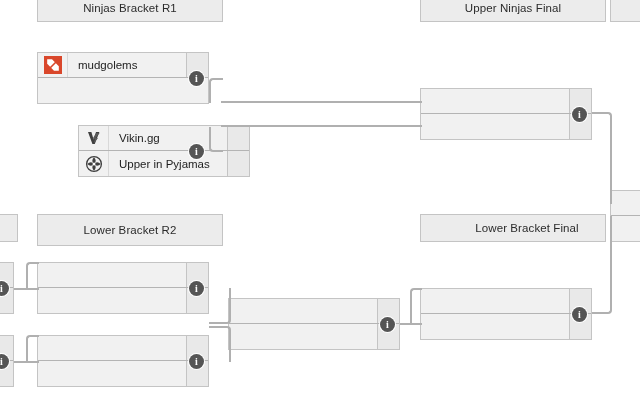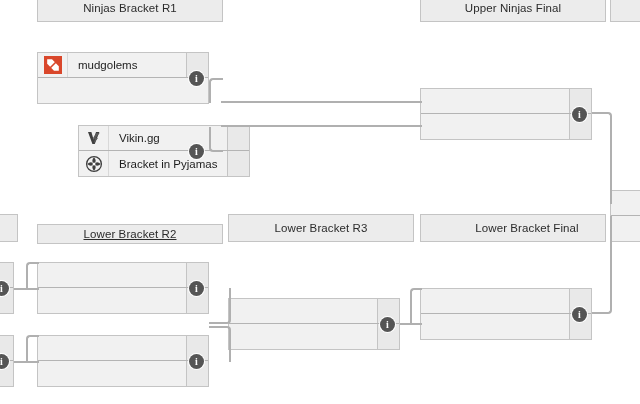--- a/index.html
+++ b/index.html
@@ -166,27 +166,24 @@
   </div>
 
   <div class="round-header" style="left:610px; top:-6px; width:186px; height:28px;">
     <span></span>
   </div>
 
   <div class="round-header" style="left:-168px; top:214px; width:186px; height:28px;">
     <span></span>
   </div>
 
-  <div class="round-header" style="left:37px; top:224px; width:186px; height:20px;text-decoration:underline;">
+  <div class="round-header" style="left:37px; top:214px; width:186px; height:32px;">
     <span>Lower Bracket R2</span>
   </div>
 
-  <div class="round-header" style="left:228px; top:214px; width:186px; height:28px;">
-    <span>Lower Bracket R3</span>
-  </div>
 
   <div class="round-header" style="left:420px; top:214px; width:186px; height:28px;padding-left:28px;">
     <span>Lower Bracket Final</span>
   </div>
 
   <div class="match" style="left:37px; top:52px; width:172px; height:52px;">
     <div class="opp top">
       <div class="opp-logo">
         <svg class="logo-svg" width="18" height="18" viewBox="0 0 18 18">
           <rect x="0" y="0" width="18" height="18" fill="#d9472b"></rect>
@@ -217,21 +214,21 @@
       <div class="opp-logo">
         <svg class="logo-svg" width="18" height="18" viewBox="0 0 18 18">
           <circle cx="9" cy="9" r="7.4" fill="none" stroke="#3f3f3f" stroke-width="1.3"></circle>
           <path d="M9 2.2 Q12.4 6 9 9 Q5.6 6 9 2.2 Z" fill="#3f3f3f"></path>
           <path d="M15.8 9 Q12 12.4 9 9 Q12 5.6 15.8 9 Z" fill="#3f3f3f"></path>
           <path d="M9 15.8 Q5.6 12 9 9 Q12.4 12 9 15.8 Z" fill="#3f3f3f"></path>
           <path d="M2.2 9 Q6 5.6 9 9 Q6 12.4 2.2 9 Z" fill="#3f3f3f"></path>
           <circle cx="9" cy="9" r="1.5" fill="#ffffff"></circle>
         </svg>
       </div>
-      <div class="opp-name">Bracket in Pyjamas</div>
+      <div class="opp-name">Upper in Pyjamas</div>
       <div class="opp-score"></div>
     </div>
   </div>
   <div class="info-badge" style="left:189px; top:144px;">
     <span>i</span>
   </div>
 
   <div class="match empty" style="left:420px; top:88px; width:172px; height:52px;">
     <div class="opp top">
       <div class="opp-name"></div>

